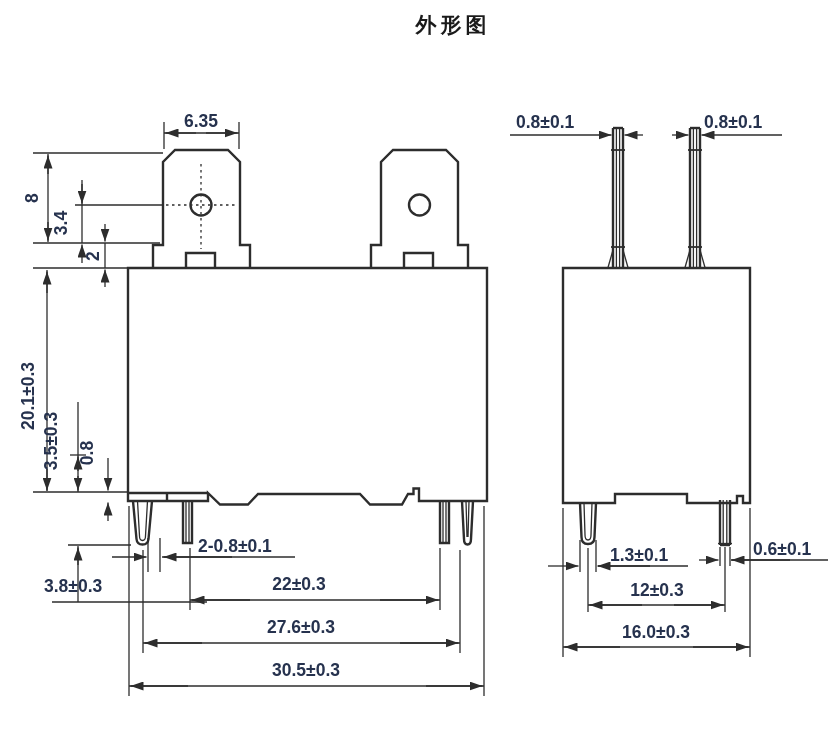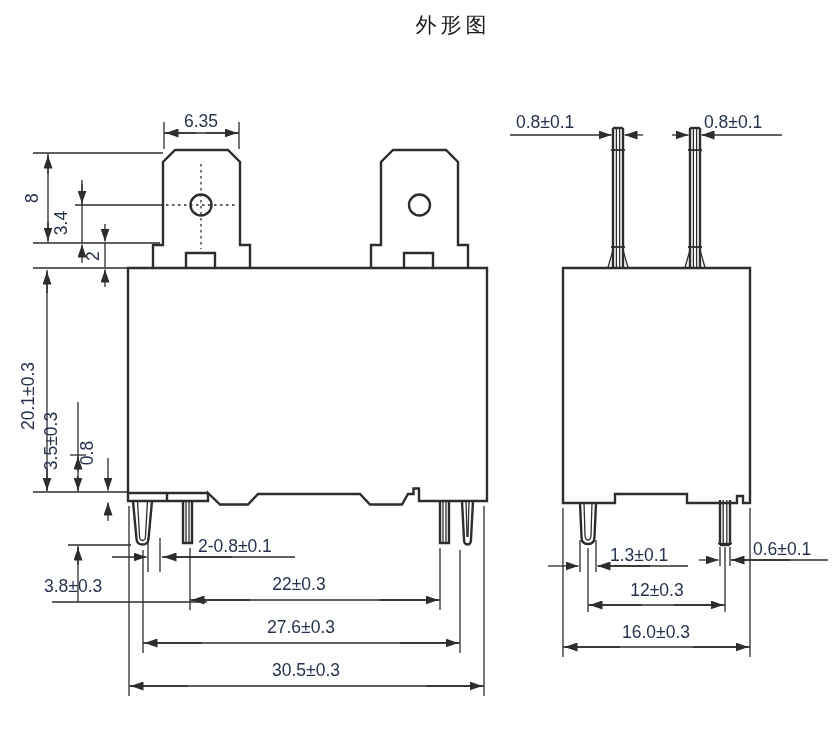--- a/index.html
+++ b/index.html
@@ -1,17 +1,17 @@
 <!DOCTYPE html>
 <html><head>
 <meta charset="utf-8">
 <style>
   html,body{margin:0;padding:0;background:#ffffff;}
   .page{position:relative;width:833px;height:732px;background:#ffffff;overflow:hidden;
-        font-family:"Liberation Sans", sans-serif;}
+        font-family:"Liberation Sans", sans-serif;font-weight:bold;}
   svg{display:block;}
   .dimtext{font-family:"Liberation Sans", sans-serif;font-size:17.5px;fill:#26324e;}
   .titletext{font-family:"Liberation Sans", sans-serif;font-size:21px;fill:#1a1a1a;letter-spacing:4px;}
   .obj{stroke:#2d2d2d;stroke-width:2.4;fill:none;stroke-linejoin:miter;}
   .objthin{stroke:#2d2d2d;stroke-width:1.3;fill:none;}
   .dim{stroke:#2d2d2d;stroke-width:1.3;fill:none;}
   .tick{stroke:#2d2d2d;stroke-width:1.8;fill:none;}
   .dotted{stroke:#2d2d2d;stroke-width:1.3;fill:none;stroke-dasharray:2.5 3.5;}
 </style>
 </head>

